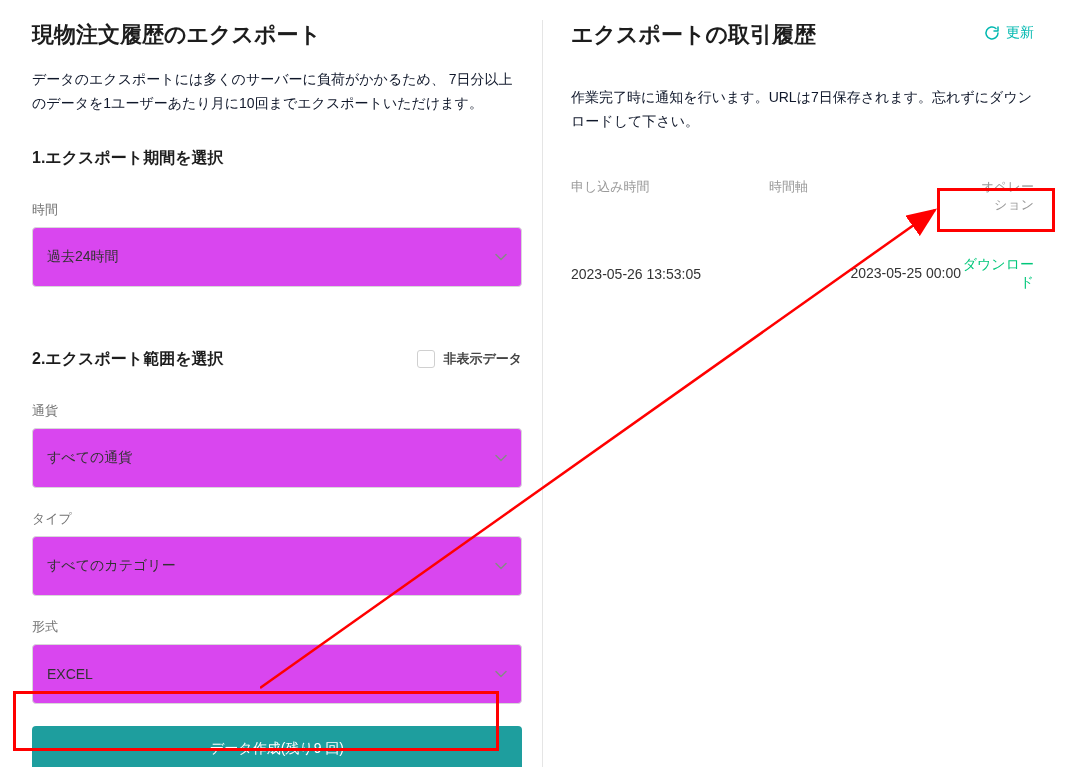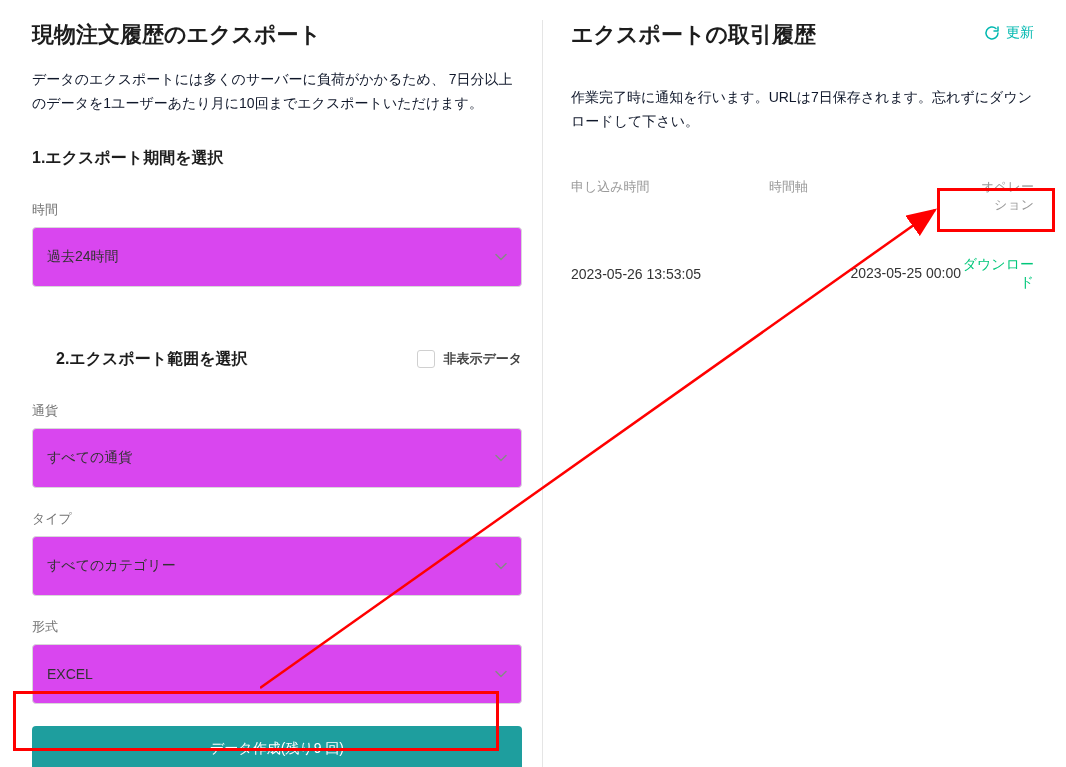--- a/index.html
+++ b/index.html
@@ -44,21 +44,20 @@
       font-size: 16px;
       font-weight: 700;
       color: #1d1d1d;
       margin-bottom: 32px;
     }
     .section-header {
       display: flex;
       justify-content: space-between;
       align-items: center;
       margin-bottom: 32px;
-      margin-left: 24px;
     }
     .section-header .section-title {
       margin-bottom: 0;
     }
     .checkbox-wrap {
       display: flex;
       align-items: flex-start;
       gap: 8px;
     }
     .checkbox-box {

